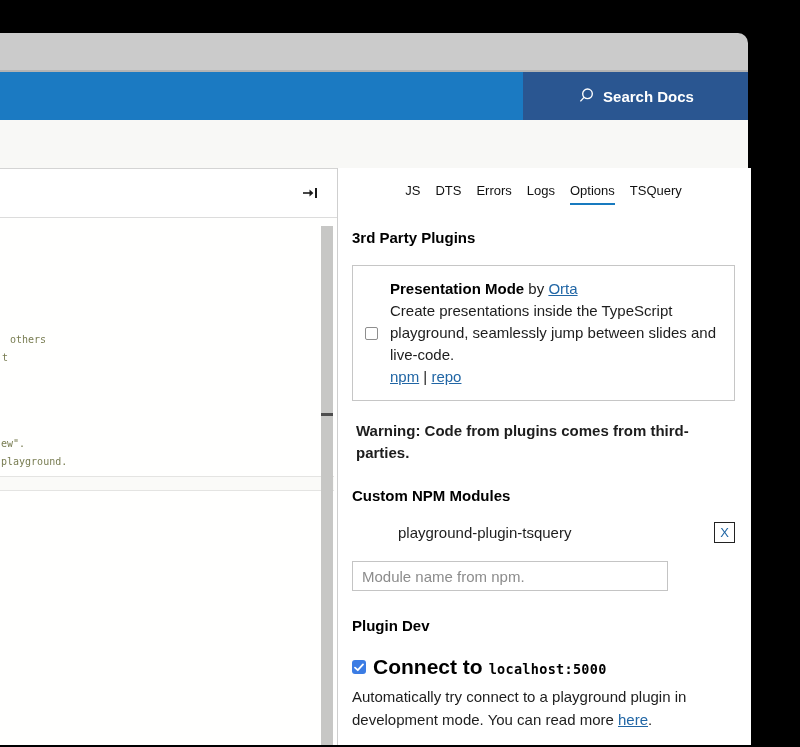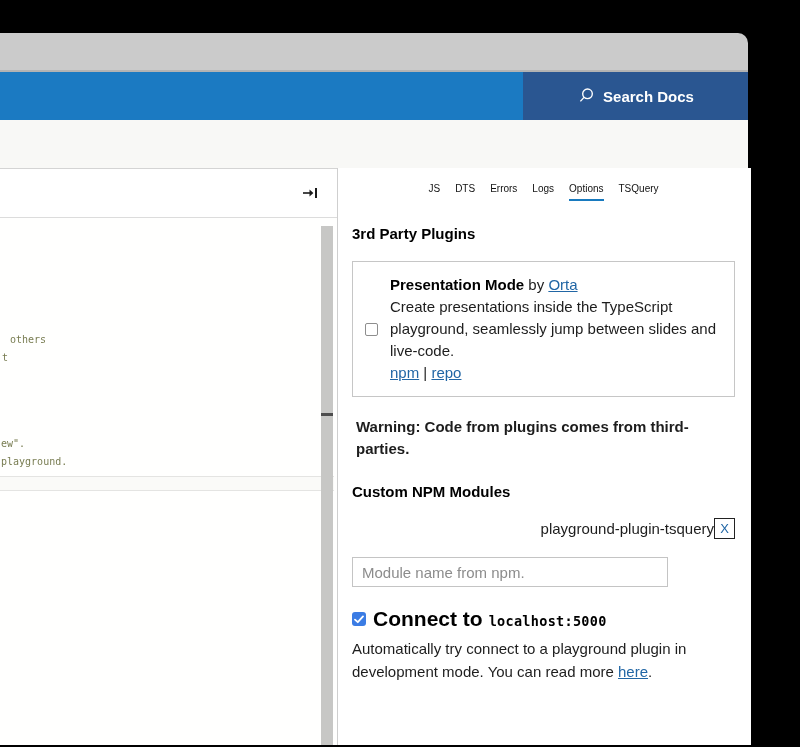--- a/index.html
+++ b/index.html
@@ -54,21 +54,21 @@
   }
   .scroll-marker { position:absolute; left:0; top:187px; width:12px; height:3px; background:#4d4d4d; }
 
   
   .sidebar {
     flex:1; background:#fff; padding:0 16px 0 14px;
     font-size:15px; color:#1d1d1d;
   }
   .tabs {
     margin-top:15px; display:flex; justify-content:center; gap:15px;
-    font-size:10px; color:#111;
+    font-size:13px; color:#111;
   }
   .tab { padding-bottom:5px; cursor:pointer; border-bottom:2px solid transparent; }
   .tab.active { border-bottom-color:#187abf; }
 
   h4 { margin:0; font-size:15px; line-height:18px; color:#000; font-weight:700; }
   .h-third { margin-top:24px; }
   .h-npm   { margin-top:23px; }
   .h-dev   { margin-top:26px; }
 
   .plugin-card {
@@ -80,21 +80,21 @@
     background:#fff; flex-shrink:0; cursor:pointer;
   }
   .plugin-info { width:332px; line-height:22px; }
   .plugin-title { font-weight:700; color:#000; }
   a, .link { color:#2166a5; text-decoration:underline; cursor:pointer; }
   .plugin-links { }
 
   .warning { margin:19px 0 0 4px; width:350px; line-height:22px;font-weight:bold; }
 
   .module-row {
-    margin-top:17px; display:flex; align-items:center; justify-content:flex-end;margin-left:46px;
+    margin-top:17px; display:flex; align-items:center; justify-content:space-between;margin-left:46px;
   }
   .remove-btn {
     width:21px; height:21px; border:1px solid #222; background:#fff;
     color:#2166a5; font-size:13px; line-height:1; padding:0; cursor:pointer;
     display:flex; align-items:center; justify-content:center;
     font-family:"Liberation Sans", sans-serif;
   }
   .module-input {
     display:block; margin-top:18px; width:316px; height:30px;
     border:1px solid #c4c4c4; padding:0 9px; font-size:15px; color:#333;
@@ -194,20 +194,21 @@
 
       <h4 class="h-npm">Custom NPM Modules</h4>
 
       <div class="module-row">
         <span>playground-plugin-tsquery</span>
         <button class="remove-btn">X</button>
       </div>
 
       <input class="module-input" type="text" placeholder="Module name from npm." style="">
 
+      <h4 class="h-dev">Plugin Dev</h4>
 
       <div class="connect-row">
         <span class="checkbox-checked">
           <svg width="10" height="9" viewBox="0 0 10 9">
             <polyline points="1,4.6 3.8,7.2 9,1.4" fill="none" stroke="#ffffff" stroke-width="1.8" stroke-linecap="round" stroke-linejoin="round"></polyline>
           </svg>
         </span>
         <span class="connect-label"><b>Connect to</b><code>localhost:5000</code></span>
       </div>
 

